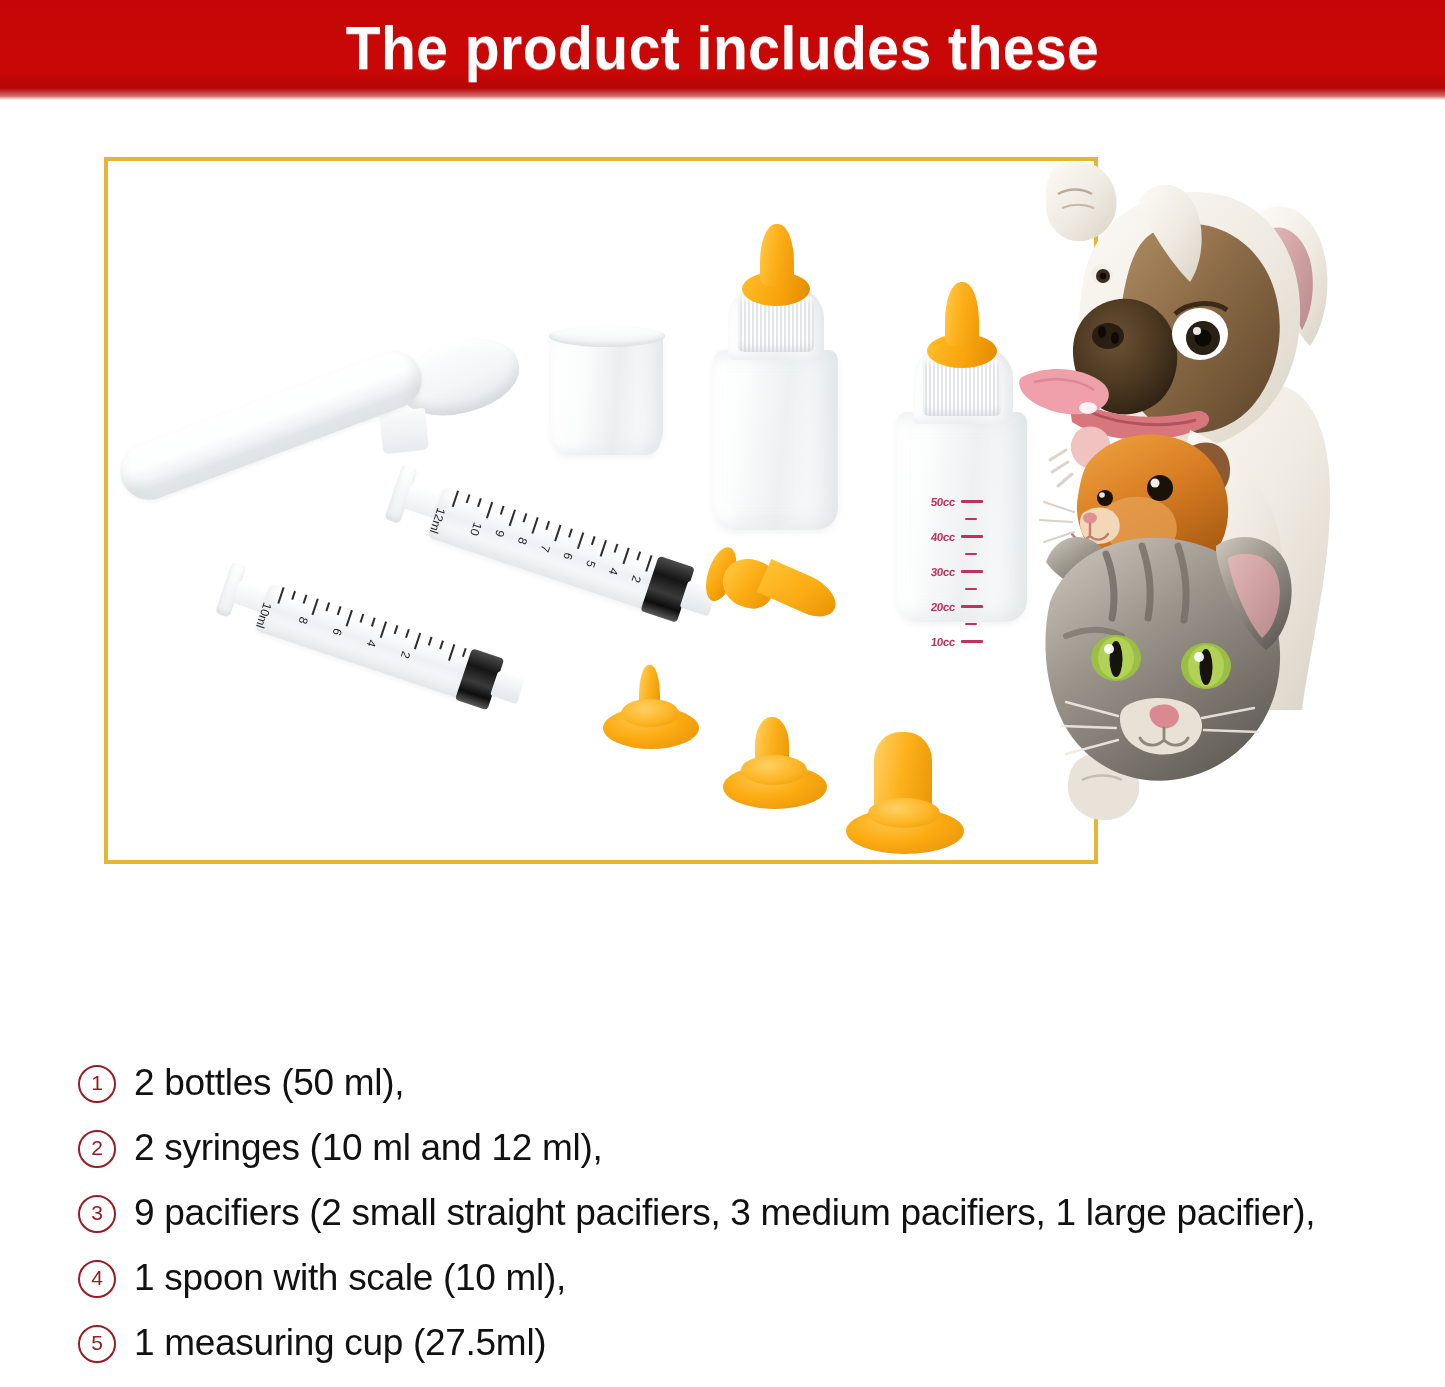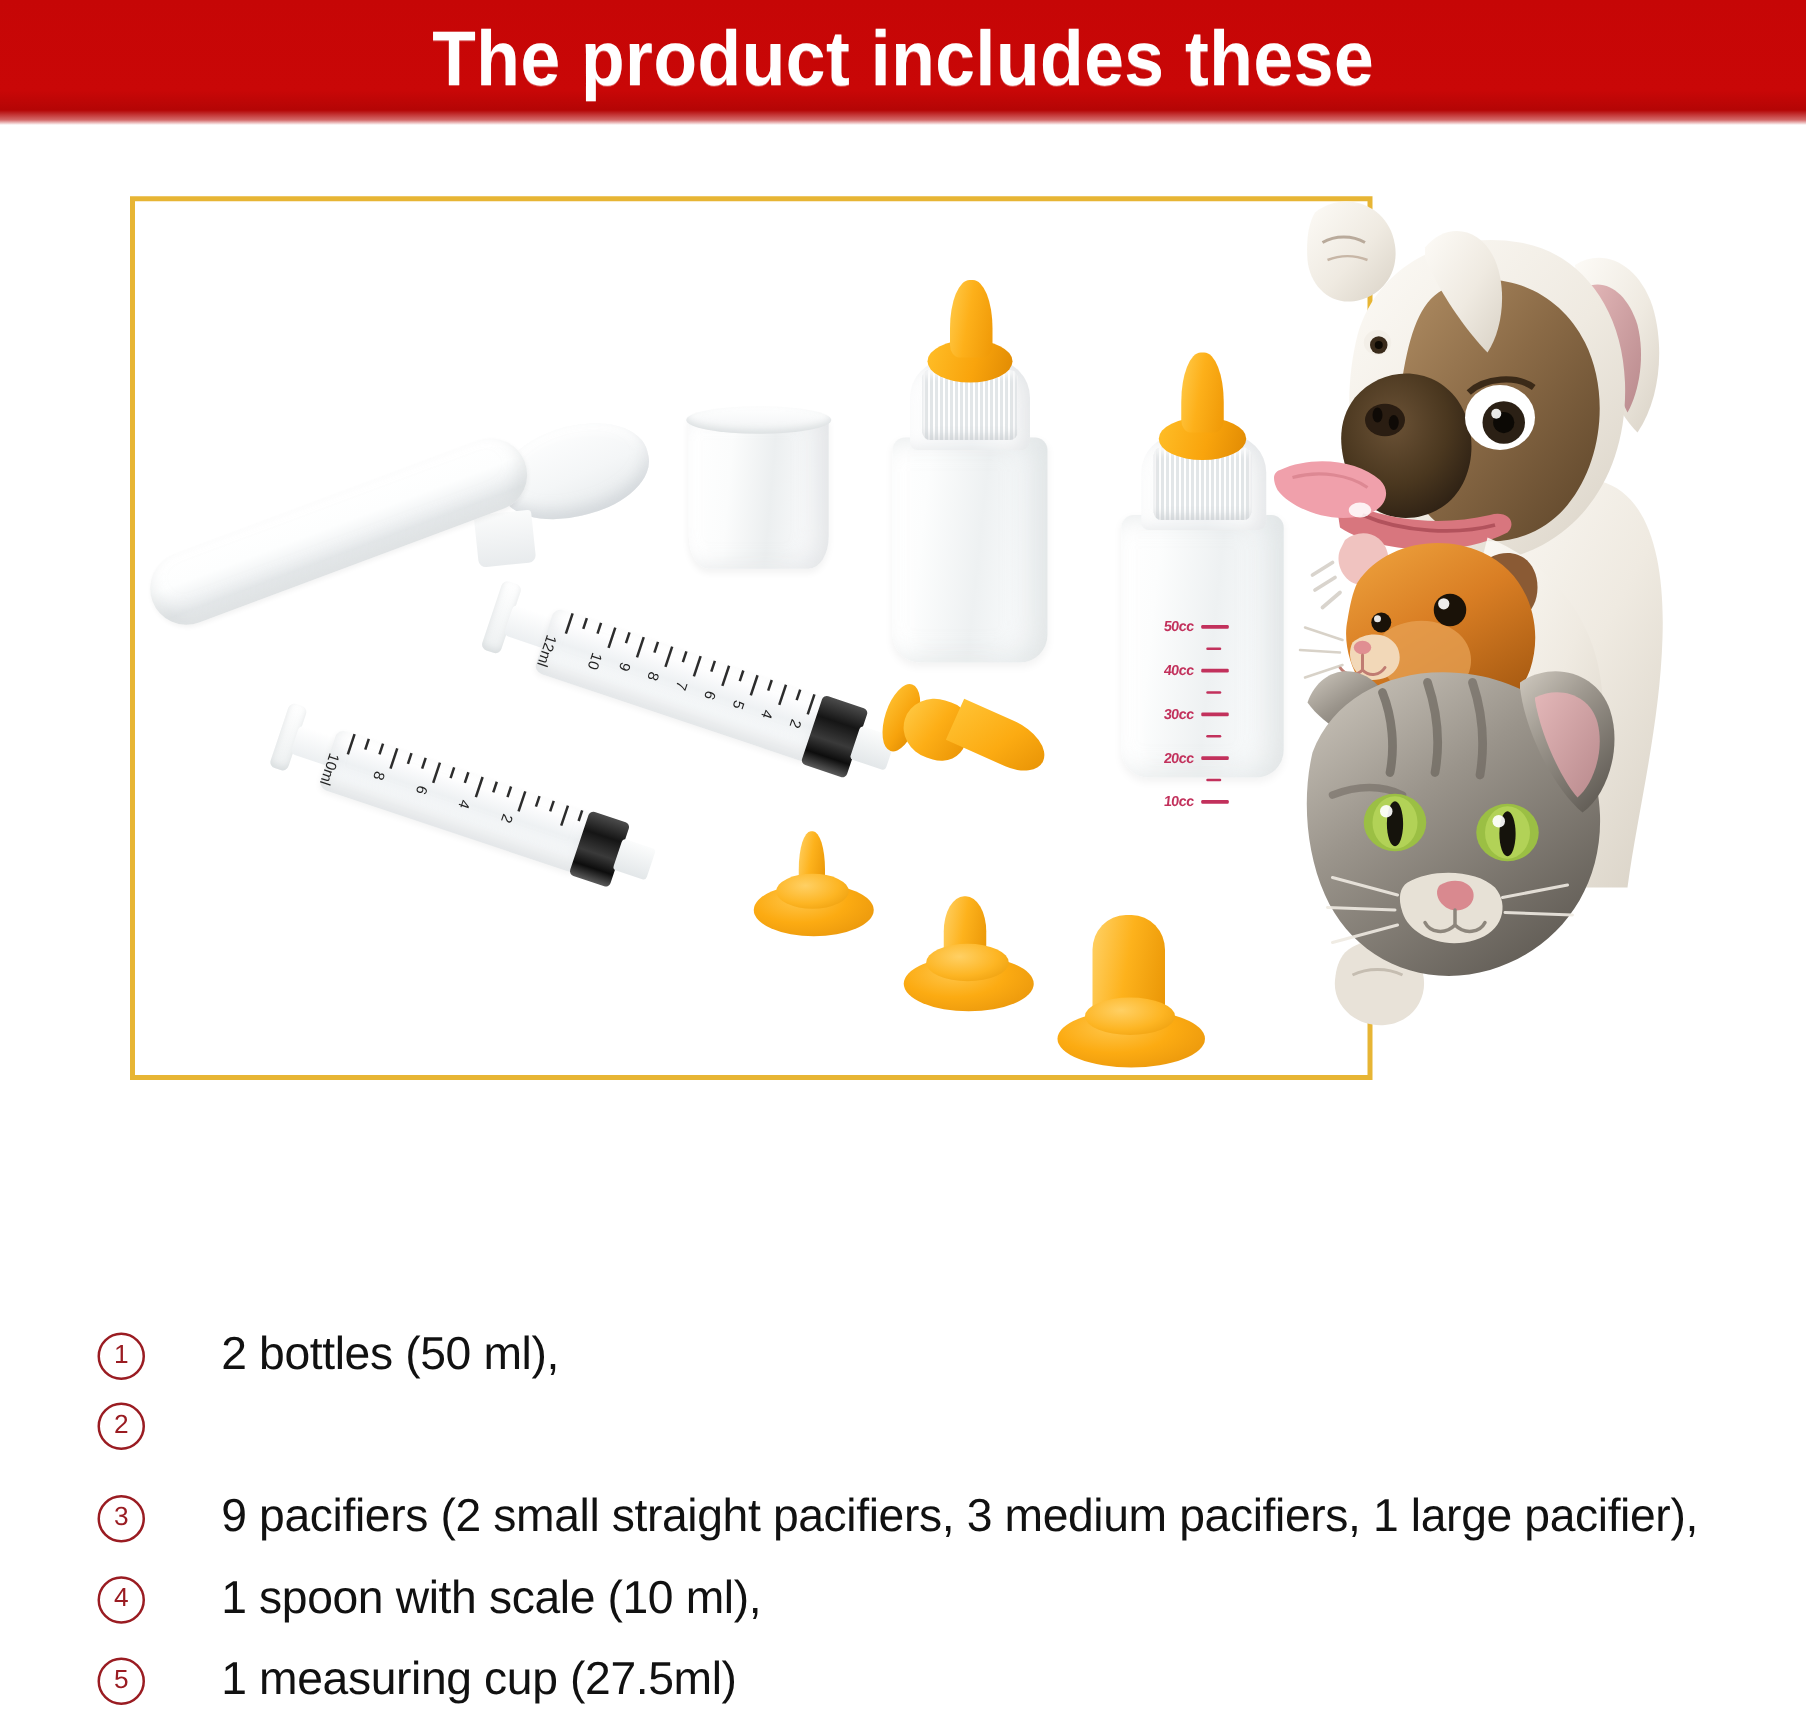--- a/index.html
+++ b/index.html
@@ -367,21 +367,21 @@
     border: 2px solid #9a1c22;
     border-radius: 50%;
     color: #9a1c22;
     font-size: 21px;
     line-height: 31px;
     text-align: center;
     margin-right: 18px;
     position: relative;
     top: -5px;
   }
-  .feature-text { flex: 1 1 auto; white-space: nowrap; margin-left: 43px; }
+  .feature-text { flex: 1 1 auto; white-space: nowrap; }
 </style>
 </head>
 <body>
 
 <div id="header-banner">
   <div id="header-title">The product includes these</div>
 </div>
 
 <div id="photo-frame"></div>
 
@@ -711,20 +711,21 @@
 <div id="description">
 </div>
 
 <div id="feature-list">
   <div class="feature-item">
     <span class="feature-marker">1</span>
     <span class="feature-text">2 bottles (50 ml),</span>
   </div>
   <div class="feature-item">
     <span class="feature-marker">2</span>
+    <span class="feature-text">2 syringes (10 ml and 12 ml),</span>
   </div>
   <div class="feature-item">
     <span class="feature-marker">3</span>
     <span class="feature-text">9 pacifiers (2 small straight pacifiers, 3 medium pacifiers, 1 large pacifier),</span>
   </div>
   <div class="feature-item">
     <span class="feature-marker">4</span>
     <span class="feature-text">1 spoon with scale (10 ml),</span>
   </div>
   <div class="feature-item">

